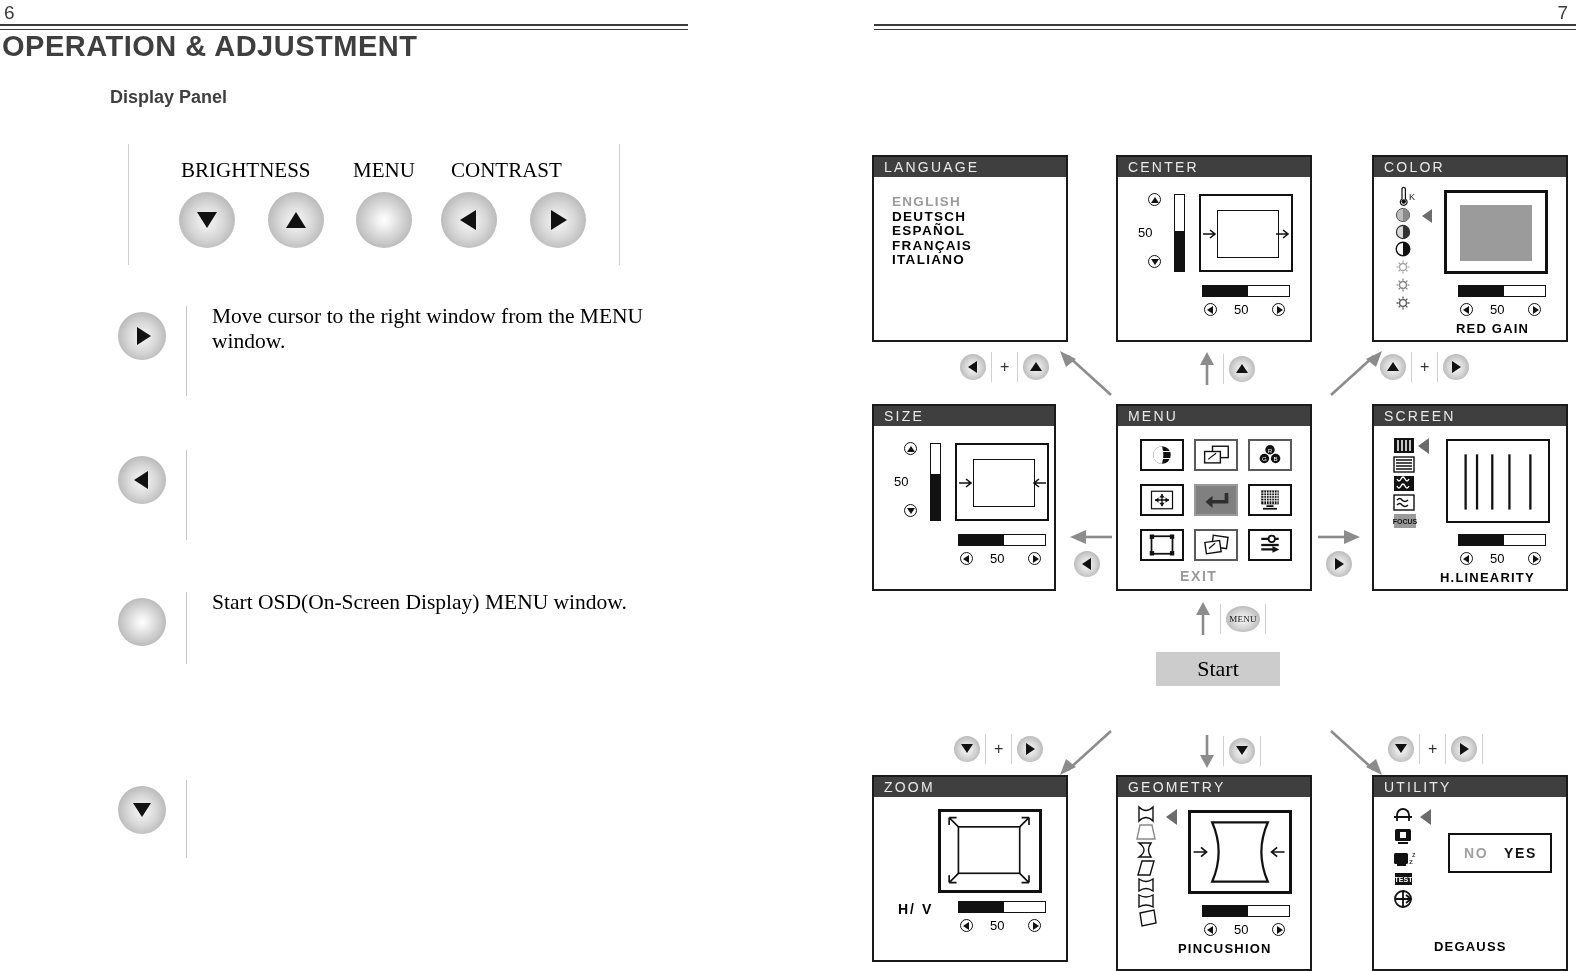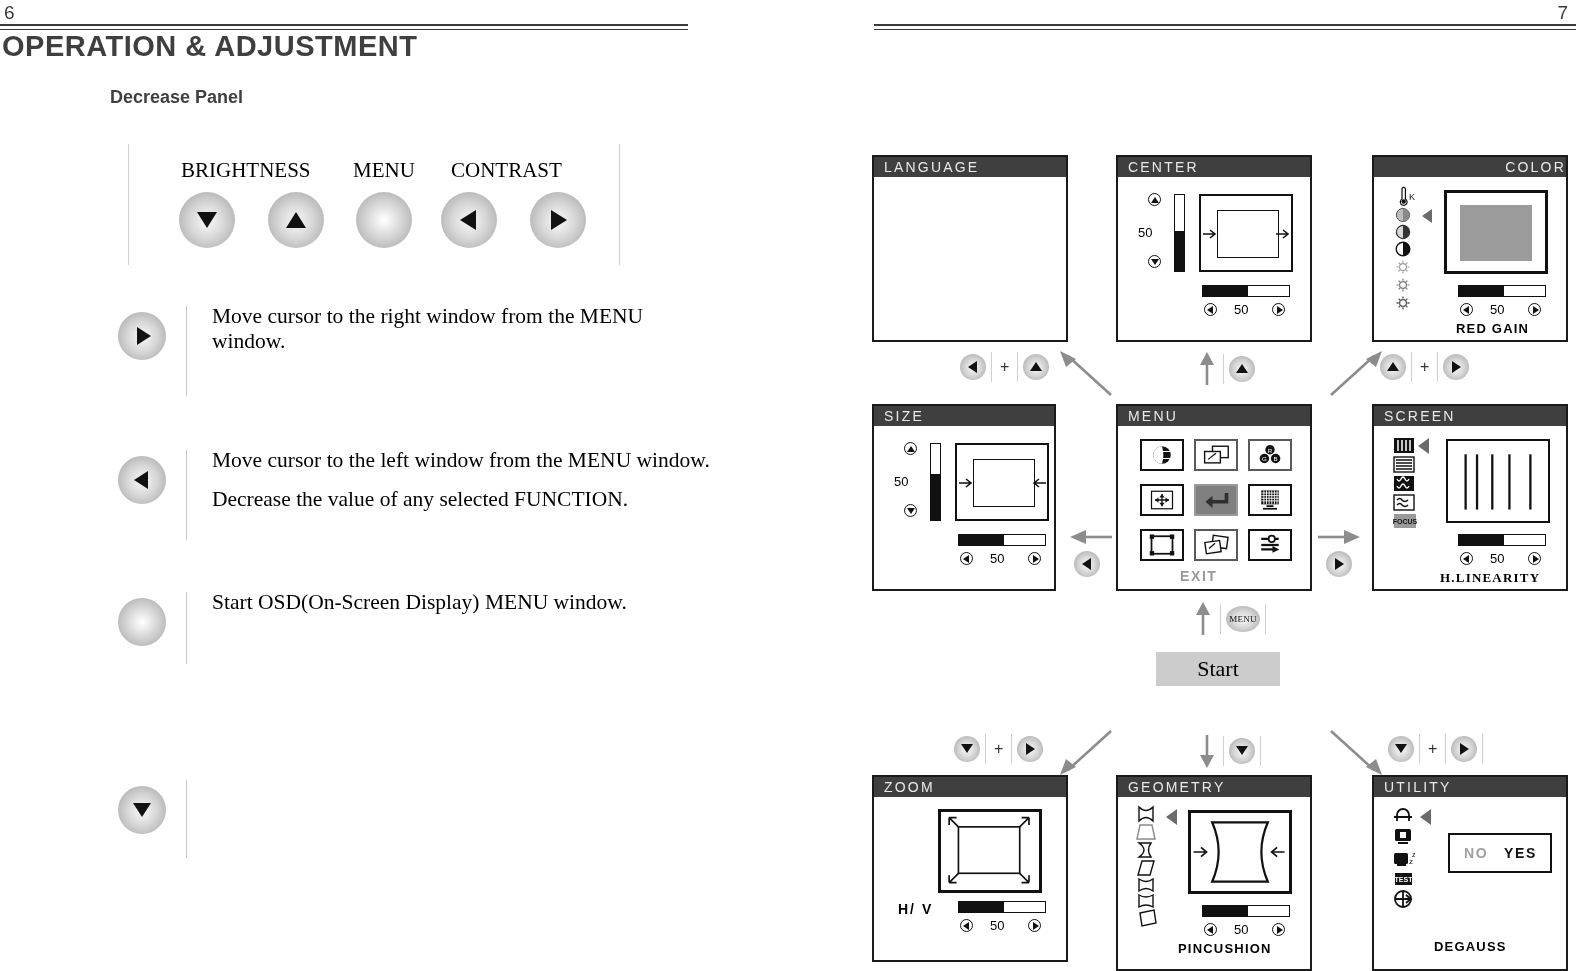--- a/index.html
+++ b/index.html
@@ -109,21 +109,21 @@
 </style>
 </head>
 <body>
 
 <div class="page page-left">
 
   <div class="folio folio-left">6</div>
   <div class="rule rule-left"></div>
 
   <h1 class="chapter">OPERATION &amp; ADJUSTMENT</h1>
-  <h2 class="section">Decrease Panel</h2>
+  <h2 class="section">Display Panel</h2>
 
   <div class="cp">
     <div class="cp-labels">
       <span class="cp-label" style="left:52px;">BRIGHTNESS</span>
       <span class="cp-label" style="left:224px;">MENU</span>
       <span class="cp-label" style="left:322px;">CONTRAST</span>
     </div>
     <div class="cp-row">
 
       <div class="knob" style="left:50px;top:0;width:56px;height:56px;">
@@ -157,24 +157,20 @@
     <div class="ktext">
       <p>Move cursor to the right window from the MENU window.</p>
     </div>
   </div>
 
   <div class="keyrow" style="top:456px;height:100px;">
     <div class="kbtn knob" style="width:48px;height:48px;">
       <span class="tri" style="left:16px;top:15px;border-top:9px solid transparent;border-bottom:9px solid transparent;border-right:14px solid #111;"></span>
     </div>
     <div class="kdiv" style="height:90px;"></div>
-    <div class="ktext">
-      <p>Move cursor to the left window from the MENU window.</p>
-      <p>Decrease the value of any selected FUNCTION.</p>
-    </div>
   </div>
 
   <div class="keyrow" style="top:598px;height:68px;">
     <div class="kbtn knob" style="width:48px;height:48px;
          background:radial-gradient(ellipse at 50% 50%, #ffffff 0%, #f2f2f2 16%, #dedede 36%, #c9c9c9 58%, #b4b4b4 78%, #a3a3a3 100%);">
       <span></span>
     </div>
     <div class="kdiv" style="height:72px;"></div>
     <div class="ktext">
       <p>Start OSD(On-Screen Display) MENU window.</p>
@@ -190,20 +186,29 @@
   </div>
 </div>
 
 <div class="page page-right">
 
   <div class="folio folio-right">7</div>
   <div class="rule rule-right"></div>
 
   <div class="osd" style="left:56px;top:155px;width:196px;height:187px;">
     <div class="osd-title">LANGUAGE</div>
+    <div class="osd-body">
+      <div class="langlist">
+        <div class="lang-sel">ENGLISH</div>
+        <div>DEUTSCH</div>
+        <div>ESPAÑOL</div>
+        <div>FRANÇAIS</div>
+        <div>ITALIANO</div>
+      </div>
+    </div>
   </div>
 
   <div class="osd" style="left:300px;top:155px;width:196px;height:187px;">
     <div class="osd-title">CENTER</div>
     <div class="osd-body">
       <div class="oarr" style="left:30px;top:16px;">
         <span class="tri" style="margin-left:-4px;margin-top:-3px;border-left:4px solid transparent;border-right:4px solid transparent;border-bottom:6px solid #111;"></span>
       </div>
       <div class="valnum" style="left:20px;top:48px;">50</div>
       <div class="oarr" style="left:30px;top:78px;">
@@ -227,21 +232,21 @@
       <div class="oarr" style="left:86px;top:126px;">
         <span class="tri" style="margin-left:-4px;margin-top:-4px;border-top:4px solid transparent;border-bottom:4px solid transparent;border-right:6px solid #111;"></span>
       </div>
       <div class="valnum" style="left:116px;top:125px;">50</div>
       <div class="oarr" style="left:154px;top:126px;">
         <span class="tri" style="margin-left:-2px;margin-top:-4px;border-top:4px solid transparent;border-bottom:4px solid transparent;border-left:6px solid #111;"></span>
       </div>
     </div>
   </div>
 
-  <div class="osd" style="left:556px;top:155px;width:196px;height:187px;text-align:right;">
+  <div class="osd" style="left:556px;top:155px;width:196px;height:187px;">
     <div class="osd-title">COLOR</div>
     <div class="osd-body">
 
       <svg style="position:absolute;left:20px;top:8px;width:34px;height:128px;" viewBox="0 0 34 128">
         <g>
           <path d="M8 4 v10 a3.4 3.4 0 1 0 3.4 0 V4 a1.7 1.7 0 0 0 -3.4 0 z" stroke="#111" stroke-width="1.2" fill="#fff"></path>
           <circle cx="9.7" cy="16.5" r="2.2" fill="#111"></circle>
           <text x="15" y="15" font-family="Liberation Sans" font-size="9" fill="#111">K</text>
         </g>
         <g>
@@ -493,21 +498,21 @@
       <div class="hbar" style="left:84px;top:108px;width:88px;height:12px;">
         <i style="width:52%;"></i>
       </div>
       <div class="oarr" style="left:86px;top:126px;">
         <span class="tri" style="margin-left:-4px;margin-top:-4px;border-top:4px solid transparent;border-bottom:4px solid transparent;border-right:6px solid #111;"></span>
       </div>
       <div class="valnum" style="left:116px;top:125px;">50</div>
       <div class="oarr" style="left:154px;top:126px;">
         <span class="tri" style="margin-left:-2px;margin-top:-4px;border-top:4px solid transparent;border-bottom:4px solid transparent;border-left:6px solid #111;"></span>
       </div>
-      <div class="caption" style="left:66px;top:144px;font-family:Liberation Serif, serif;">H.LINEARITY</div>
+      <div class="caption" style="left:66px;top:144px;">H.LINEARITY</div>
     </div>
   </div>
 
   <svg style="position:absolute;left:252px;top:528px;width:46px;height:18px;" viewBox="0 0 46 18">
     <path d="M44 9 H14" stroke="#8c8c8c" stroke-width="2.6"></path>
     <path d="M2 9 L18 2 L18 16 Z" fill="#8c8c8c"></path>
   </svg>
   <div class="knob" style="left:258px;top:551px;width:26px;height:26px;">
     <span class="tri" style="left:8px;top:7px;border-top:6px solid transparent;border-bottom:6px solid transparent;border-right:9px solid #111;"></span>
   </div>

